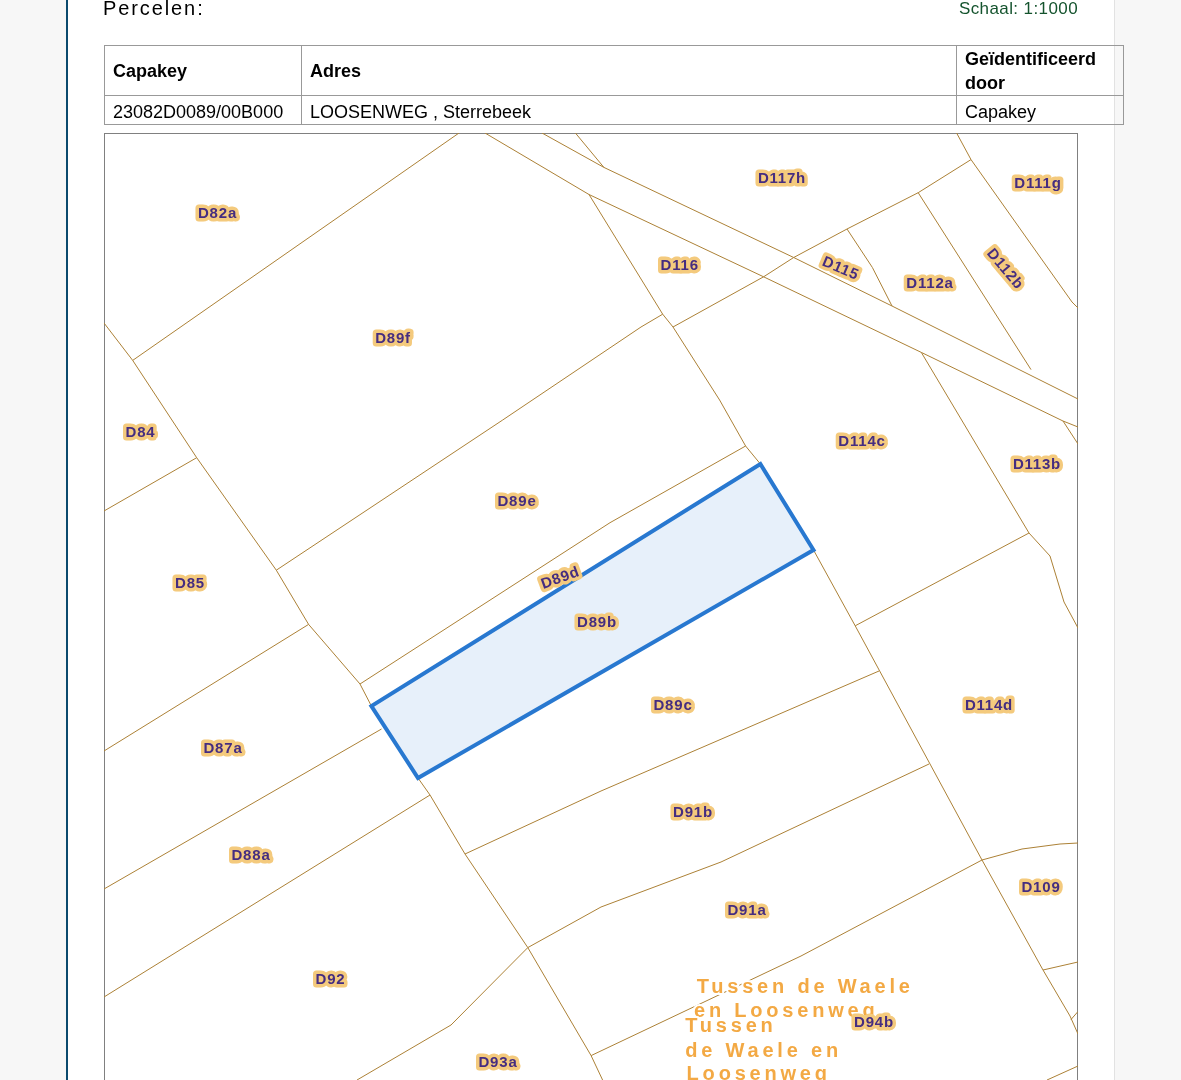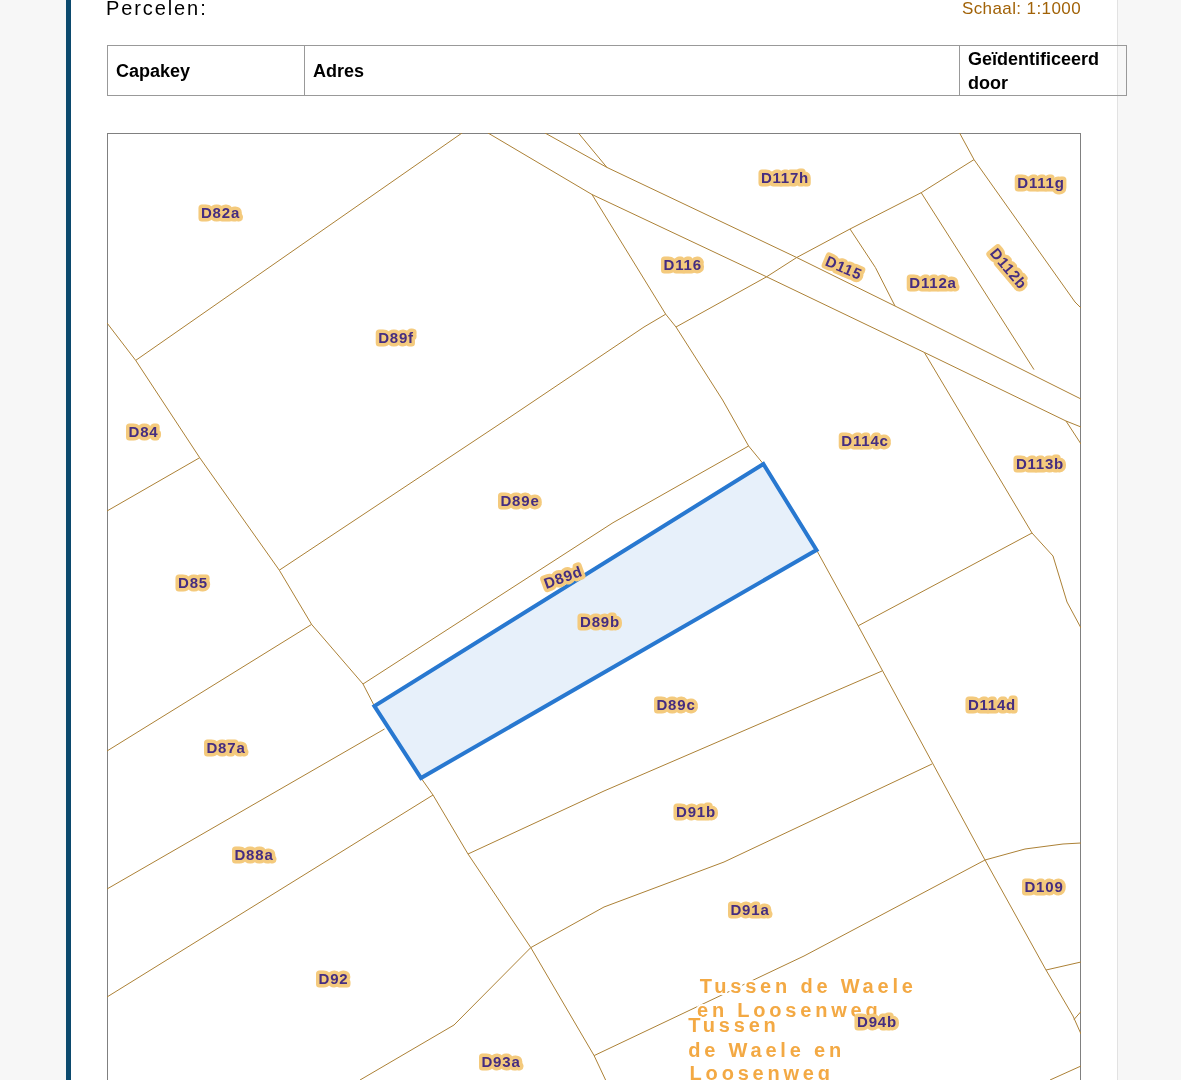--- a/index.html
+++ b/index.html
@@ -1,18 +1,18 @@
 <!DOCTYPE html>
 <html><head>
 <meta charset="utf-8">
 <style>
 html,body{margin:0;padding:0;background:#f7f7f7;font-family:"Liberation Sans",sans-serif;}
-#page{position:absolute;left:66px;top:0;width:1046px;height:1080px;background:#fff;border-left:5px solid #0c4a6e;border-right:1px solid #e2e2e2;}
+#page{position:absolute;left:66px;top:0;width:1046px;height:1080px;background:#fff;border-left:2px solid #0c4a6e;border-right:1px solid #e2e2e2;}
 #hdr{position:absolute;left:35px;top:-3px;font-size:20px;letter-spacing:1.9px;color:#000;}
-#schaal{position:absolute;right:36px;top:-1px;font-size:17px;letter-spacing:0.4px;color:#a16207;}
+#schaal{position:absolute;right:36px;top:-1px;font-size:17px;letter-spacing:0.4px;color:#14532d;}
 table{position:absolute;left:36px;top:45px;border-collapse:collapse;table-layout:fixed;width:973px;font-size:18px;color:#000;}
 td,th{box-sizing:border-box;border:1px solid #999;text-align:left;font-weight:normal;padding:0 2px 0 8px;vertical-align:middle;line-height:24px;}
 th{font-weight:bold;}
 tr.h{height:50px}
 tr.d{height:28px}
 tr.d td{vertical-align:top;padding-top:4px;}
 #map{position:absolute;left:36px;top:133px;}
 .lb{font-weight:bold;font-size:15px;letter-spacing:0.8px;fill:#452d80;stroke:#f4ca7d;stroke-width:7px;paint-order:stroke;stroke-linejoin:round;text-anchor:middle;}
 .st{font-weight:bold;font-size:20px;letter-spacing:3.8px;fill:#f3a944;stroke:#ffffff;stroke-width:4px;paint-order:stroke;stroke-linejoin:round;}
 </style>
@@ -20,20 +20,25 @@
 <body>
 <div id="page">
 <div id="hdr">Percelen:</div>
 <div id="schaal">Schaal: 1:1000</div>
 <table>
 <tbody>
         <tr class="h">
           <th style="width:197px">Capakey</th>
           <th style="width:655px">Adres</th>
           <th style="width:167px">Geïdentificeerd door</th>
+        </tr>
+<tr class="d">
+          <td>23082D0089/00B000</td>
+          <td>LOOSENWEG , Sterrebeek</td>
+          <td>Capakey</td>
         </tr>
 </tbody>
     </table>
 <div id="map">
 <svg width="974" height="947" viewBox="0 0 974 947">
 <rect x="0.5" y="0.5" width="973" height="960" fill="#ffffff" stroke="#808080" stroke-width="1"></rect>
 <g fill="none" stroke="#ac8136" stroke-width="1">
 <polyline points="355,0 28.7,227.4"></polyline>
 <polyline points="28.7,227.4 0,190"></polyline>
 <polyline points="28.7,227.4 92.7,324.7"></polyline>

